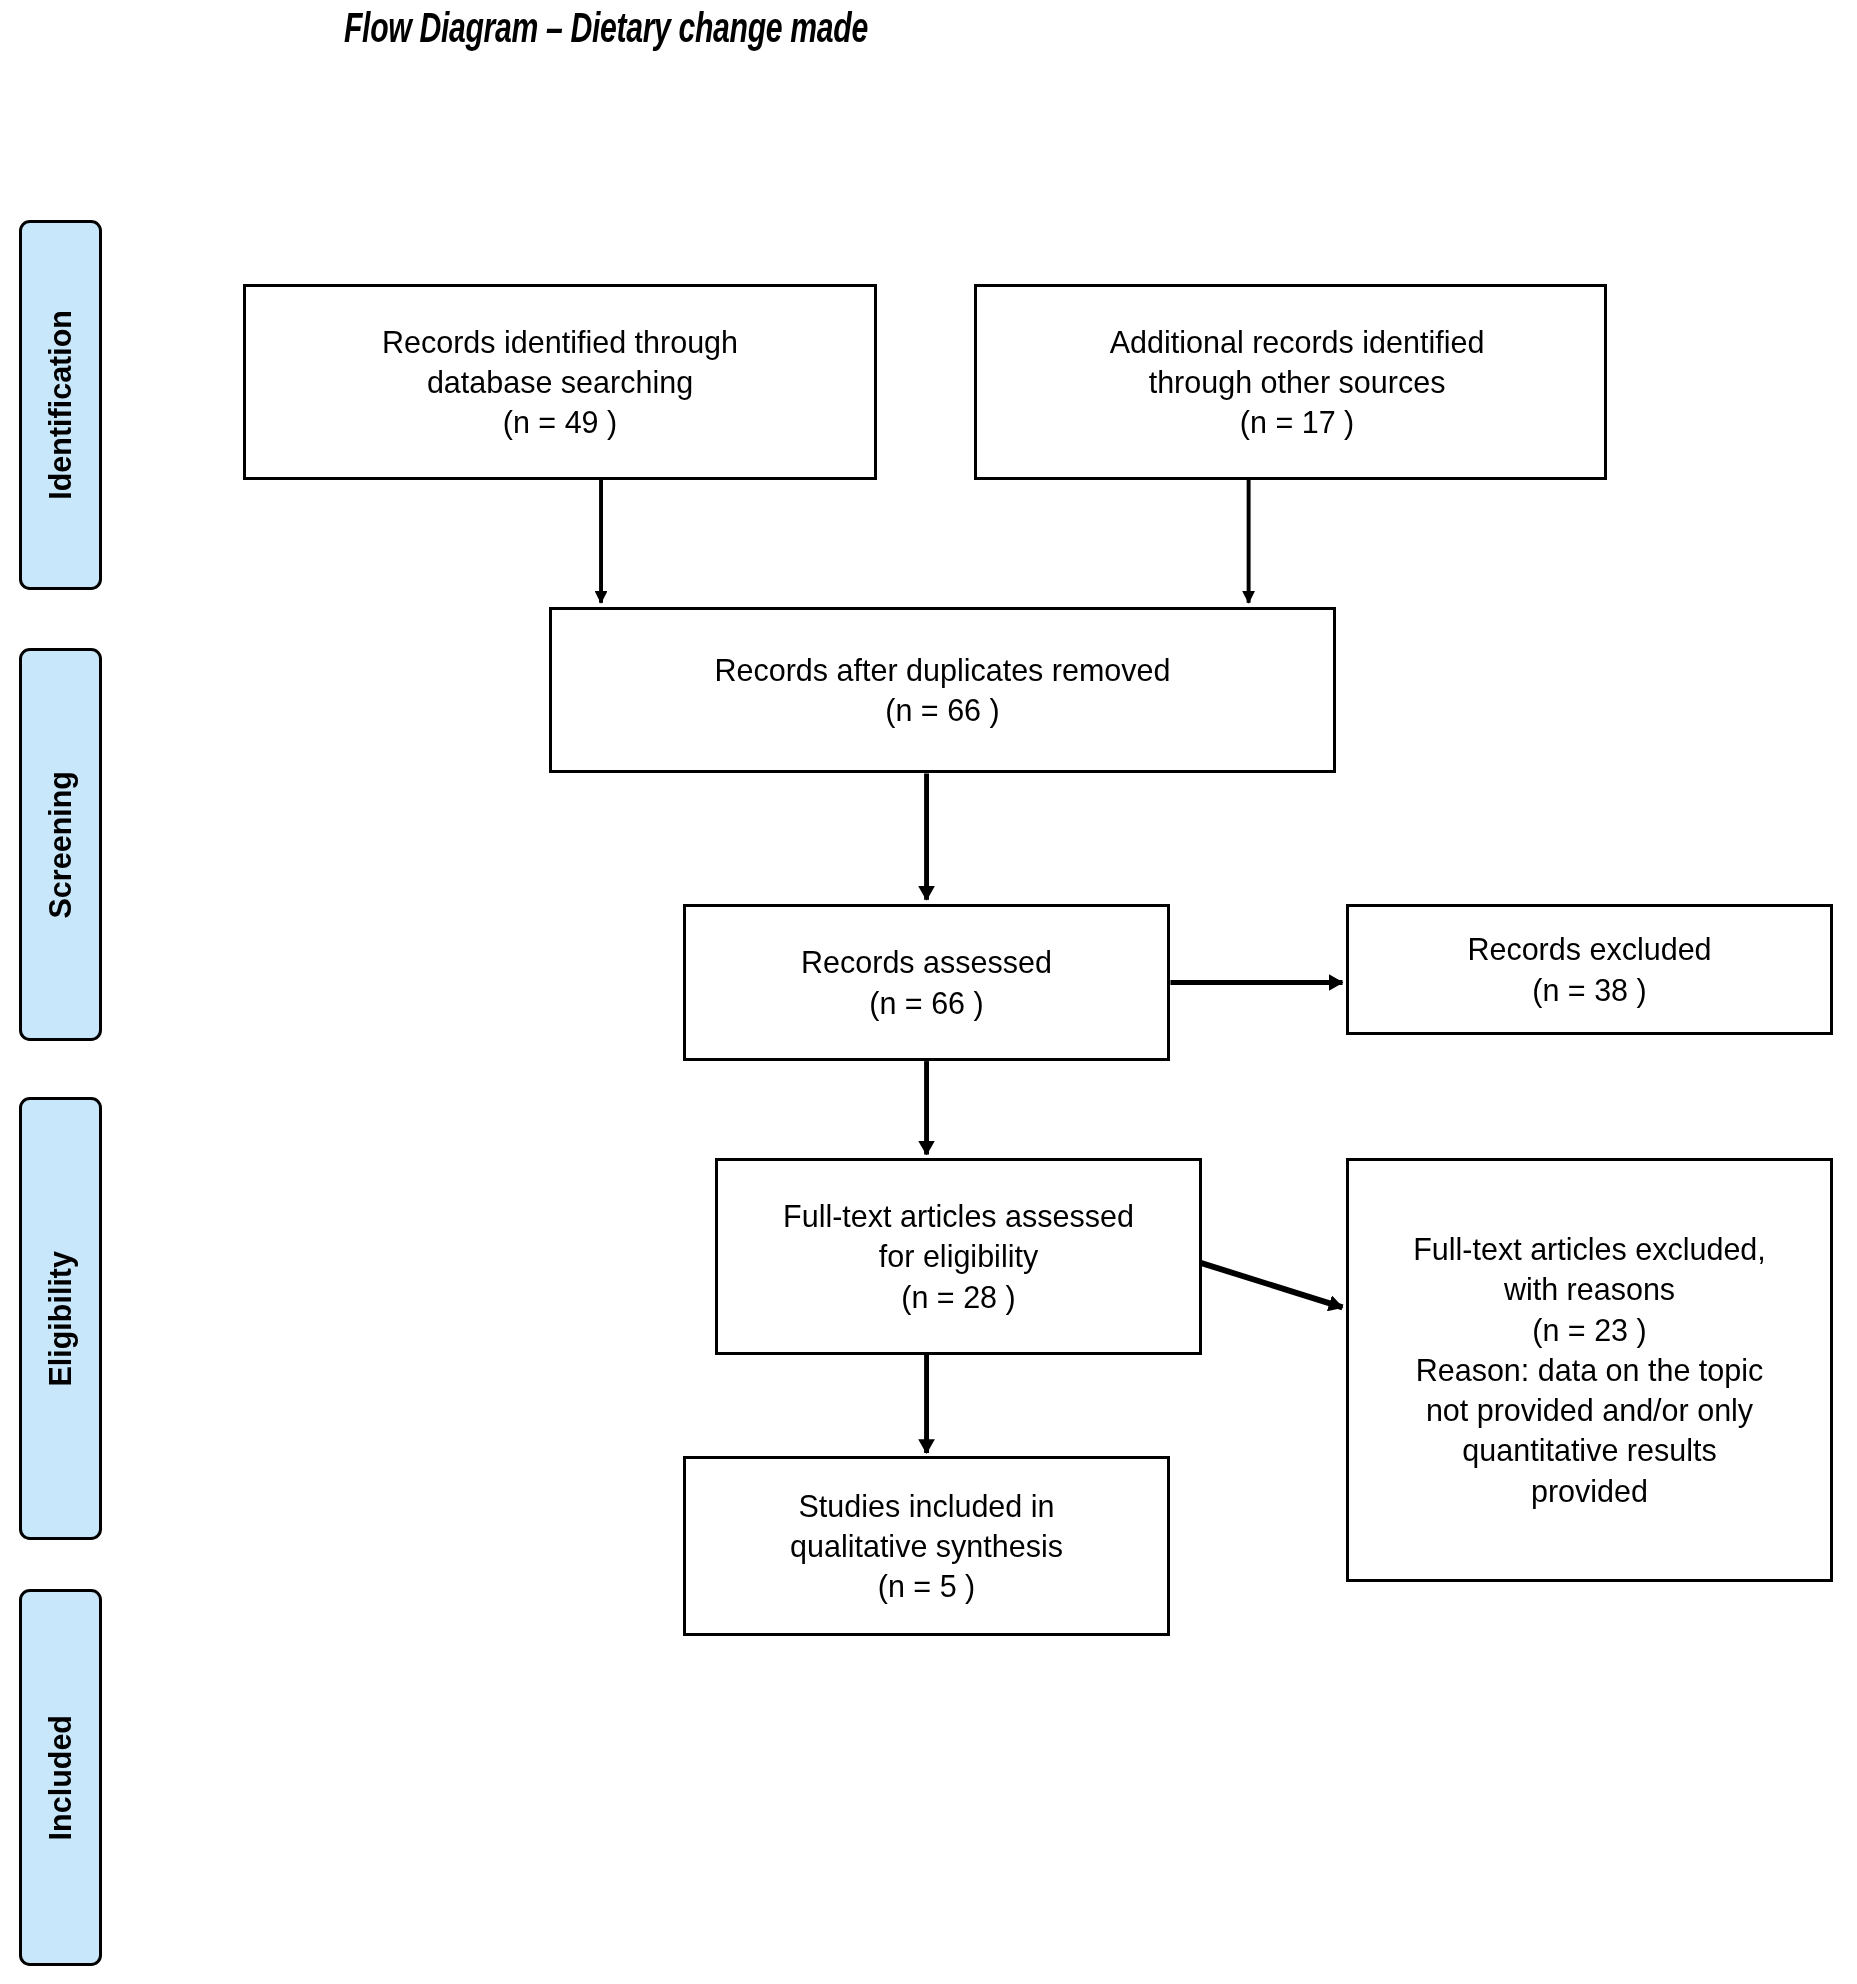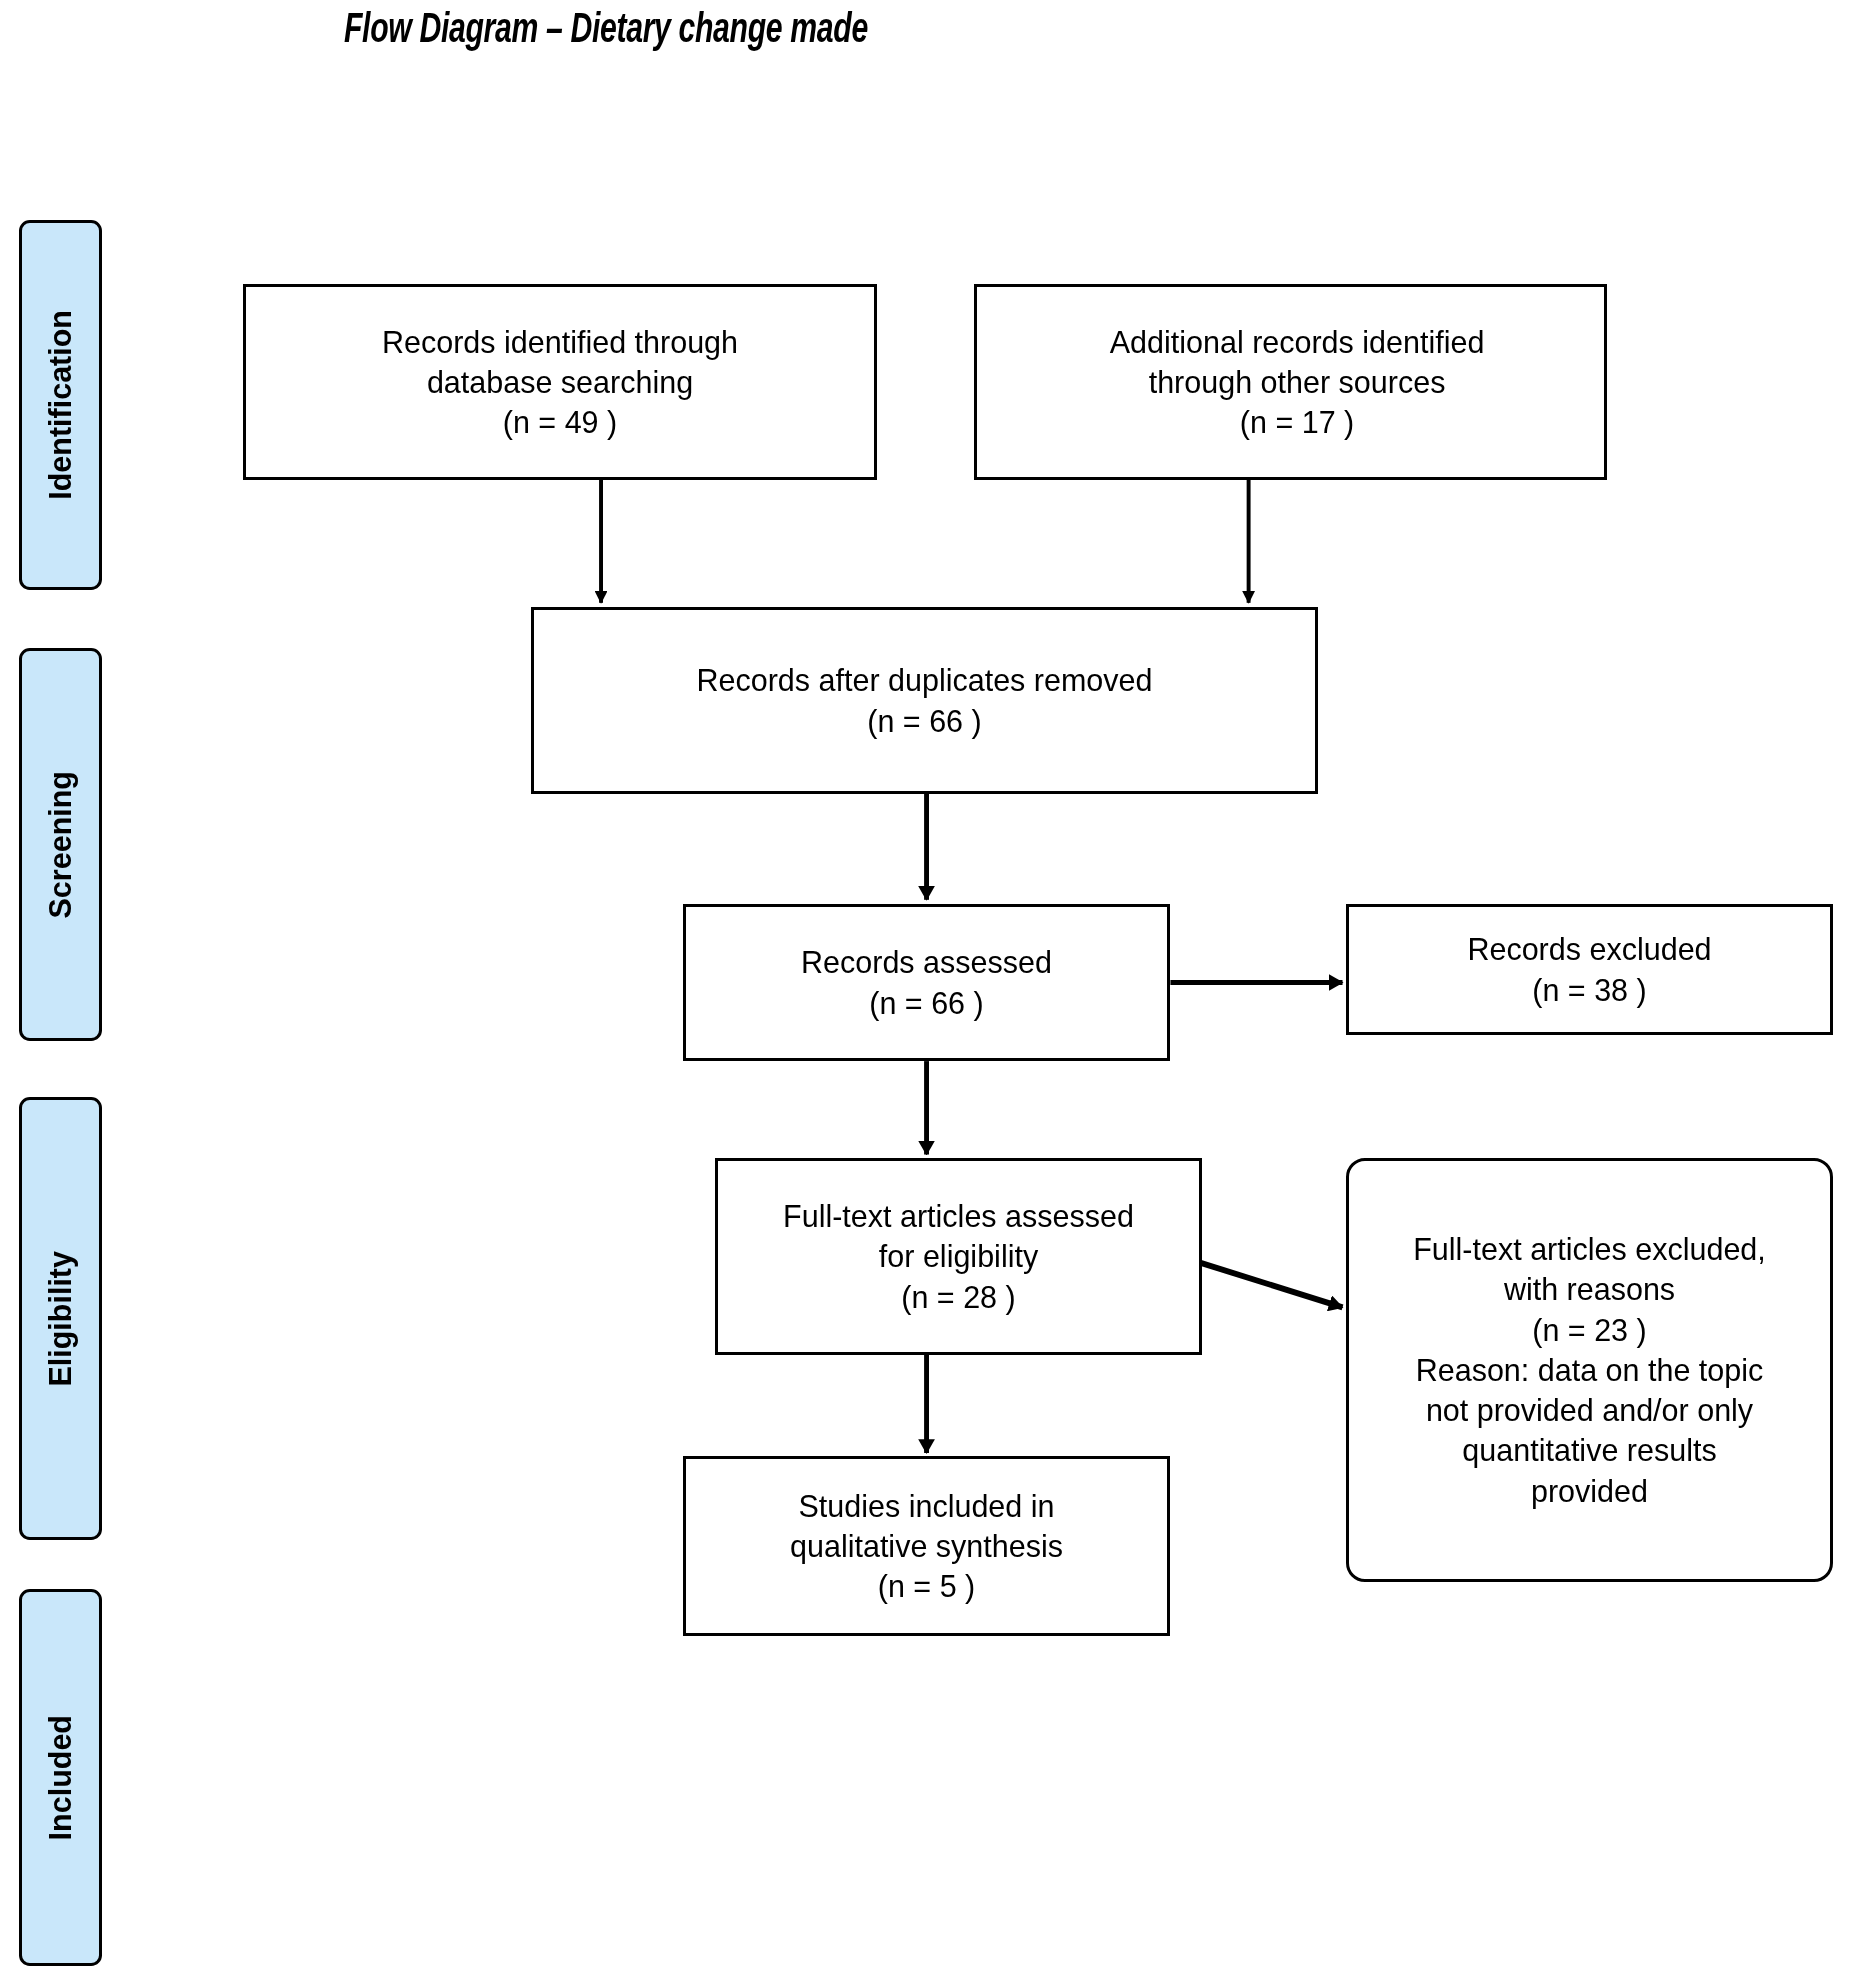--- a/index.html
+++ b/index.html
@@ -71,25 +71,25 @@
     justify-content: center;
     text-align: left;
     font-size: 30.5px;
     line-height: 1.32;
     padding: 3px 6.9px;
   }
   .flow-box .line { display: block; white-space: nowrap; }
 
   #box-db-search     { left: 243px;  top: 284px;  width: 634px; height: 196px; }
   #box-other-sources { left: 974px; top: 284px;  width: 633px; height: 196px; padding-left: 20px; }
-  #box-dupes-removed { left: 531px; top: 607px; width: 787px; height: 187px; }
+  #box-dupes-removed { left: 549px; top: 607px; width: 787px; height: 166px; }
   #box-screened      { left: 683px; top: 904px; width: 487px;  height: 157px; }
   #box-excluded      { left: 1346px; top: 904px; width: 487px;  height: 131px; }
   #box-fulltext      { left: 683px; top: 1158px; width: 487px;  height: 197px; margin-left: 32px; }
-  #box-fulltext-excl { left: 1346px; top: 1158px; width: 487px;  height: 424px; border-radius: 19px; }
+  #box-fulltext-excl { left: 1346px; top: 1158px; width: 487px;  height: 424px; }
   #box-included      { left: 683px; top: 1456px; width: 487px;  height: 180px; }
 
   
   #connectors {
     position: absolute;
     left: 0; top: 0;
     width: 1858px; height: 1985px;
     pointer-events: none;
   }
 </style>

